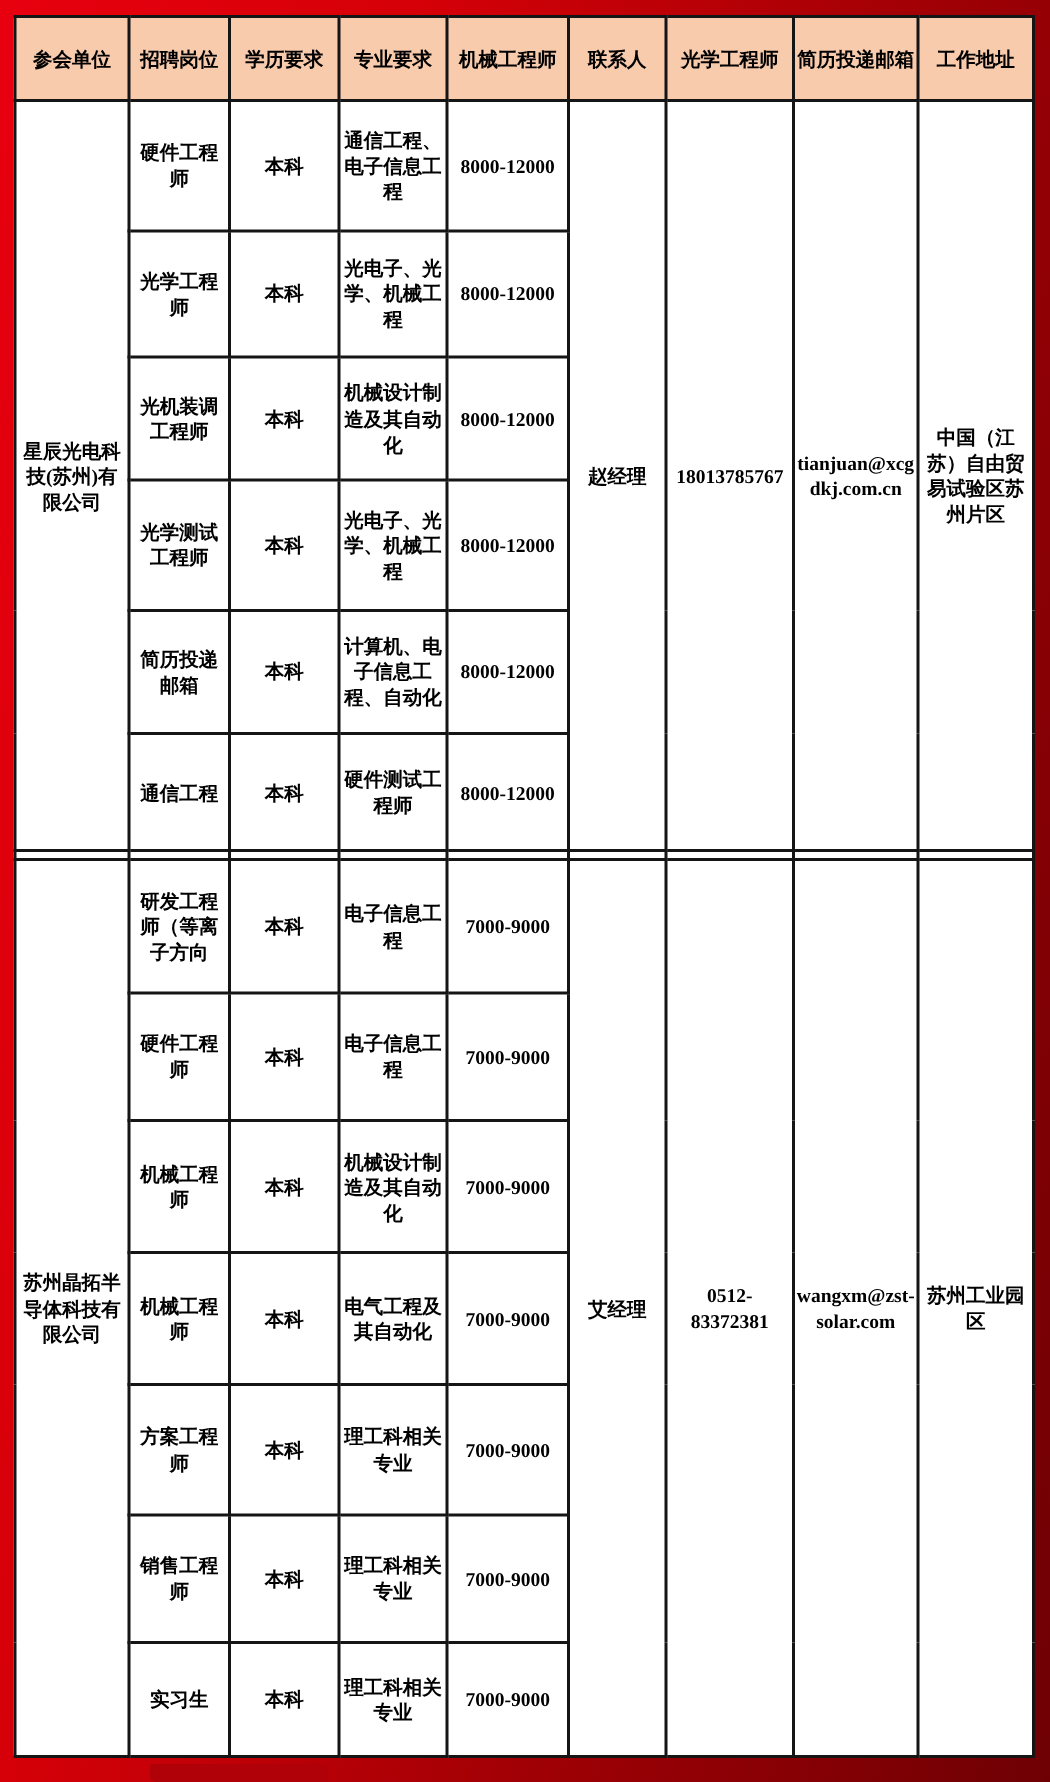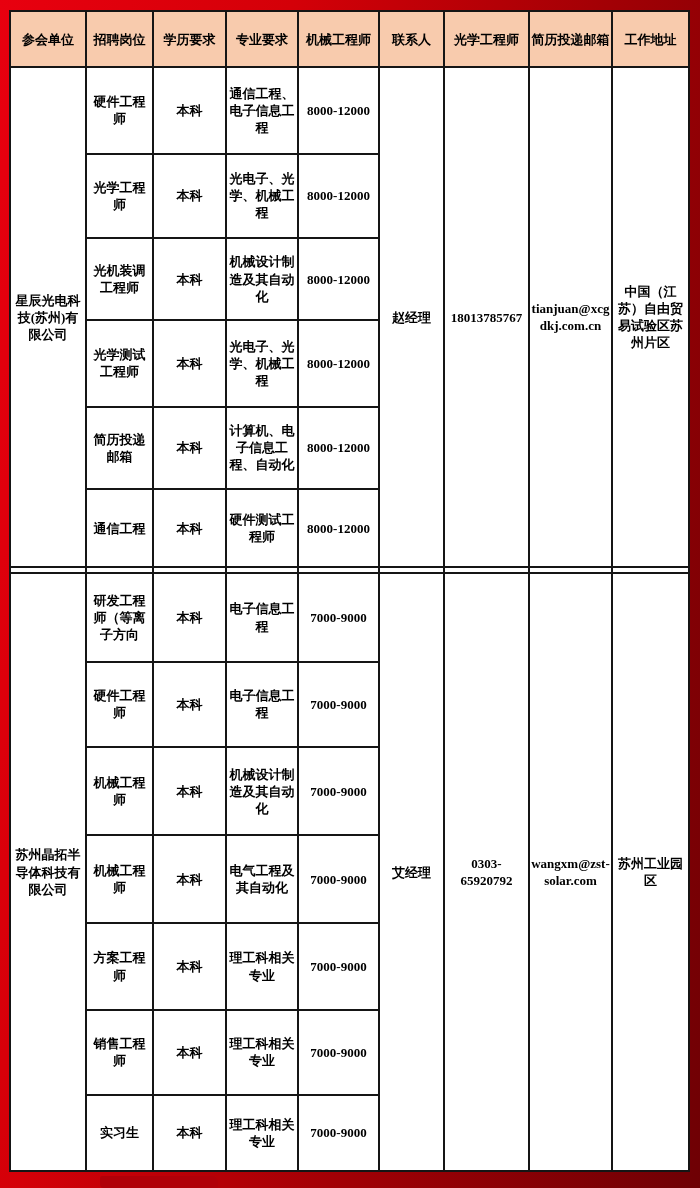--- a/index.html
+++ b/index.html
@@ -129,21 +129,21 @@
           <td></td>
     </tr>
 
     <tr style="height:88px">
       <td rowspan="7">苏州晶拓半导体科技有限公司</td>
       <td>研发工程师（等离子方向</td>
       <td>本科</td>
       <td>电子信息工程</td>
       <td>7000-9000</td>
       <td rowspan="7">艾经理</td>
-      <td rowspan="7" class="phone-cell">0303-65920792</td>
+      <td rowspan="7" class="phone-cell">0512-83372381</td>
       <td rowspan="7" class="email-cell">wangxm@zst-solar.com</td>
       <td rowspan="7">苏州工业园区</td>
     </tr>
     <tr style="height:85px">
       <td>硬件工程师</td>
       <td>本科</td>
       <td>电子信息工程</td>
       <td>7000-9000</td>
     </tr>
     <tr style="height:88px">

